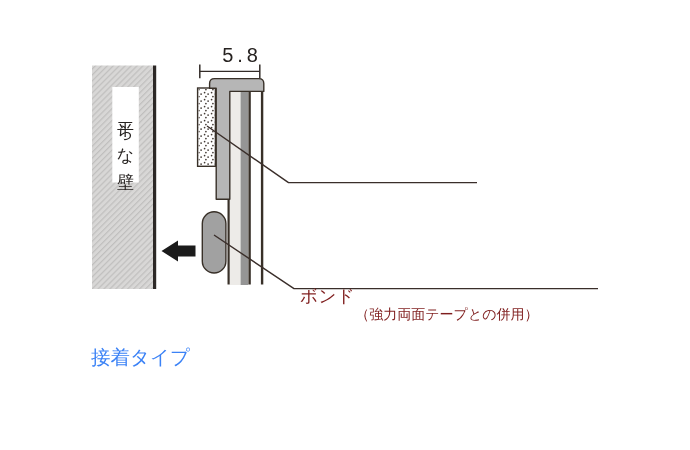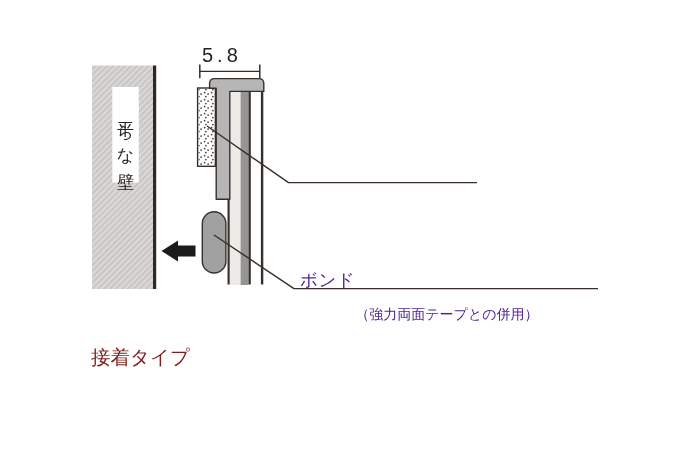--- a/index.html
+++ b/index.html
@@ -14,33 +14,33 @@
   .stage svg{position:absolute;left:0;top:0;}
   .txt{position:absolute;color:#262220;white-space:nowrap;}
   .wall-label{
     left:112px;top:87px;width:27px;height:96px;
     display:flex;align-items:center;justify-content:center;
     writing-mode:vertical-rl;text-orientation:upright;
     font-size:17px;letter-spacing:4px;color:#262220;
   }
   .dim-text{
     left:198px;top:44px;width:64px;
-    text-align:left;font-size:20px;letter-spacing:4px;text-indent:4px;
+    text-align:right;font-size:20px;letter-spacing:4px;text-indent:4px;
     color:#262220;
   }
   .tape-label{
     left:293px;top:163px;font-size:17.5px;letter-spacing:0.5px;color:#2b2523;
   }
   .bond-label{
-    left:300px;top:268px;display:flex;align-items:flex-start;color:#4c1d95;
+    left:300px;top:268px;display:flex;align-items:center;color:#7f1d1d;
   }
   .bond-label .main{font-size:17.5px;letter-spacing:0.5px;}
   .bond-label .note{font-size:14px;letter-spacing:0px;margin-top:38px;}
   .caption{
-    left:91px;top:341px;color:#7f1d1d;font-size:19.5px;line-height:33px;
+    left:91px;top:341px;color:#3b82f6;font-size:19.5px;line-height:33px;
   }
   .caption .model{letter-spacing:1px;}
 </style>
 </head>
 <body>
 
 <div class="stage">
 
   <svg width="690" height="450" viewBox="0 0 690 450">
     <defs>

